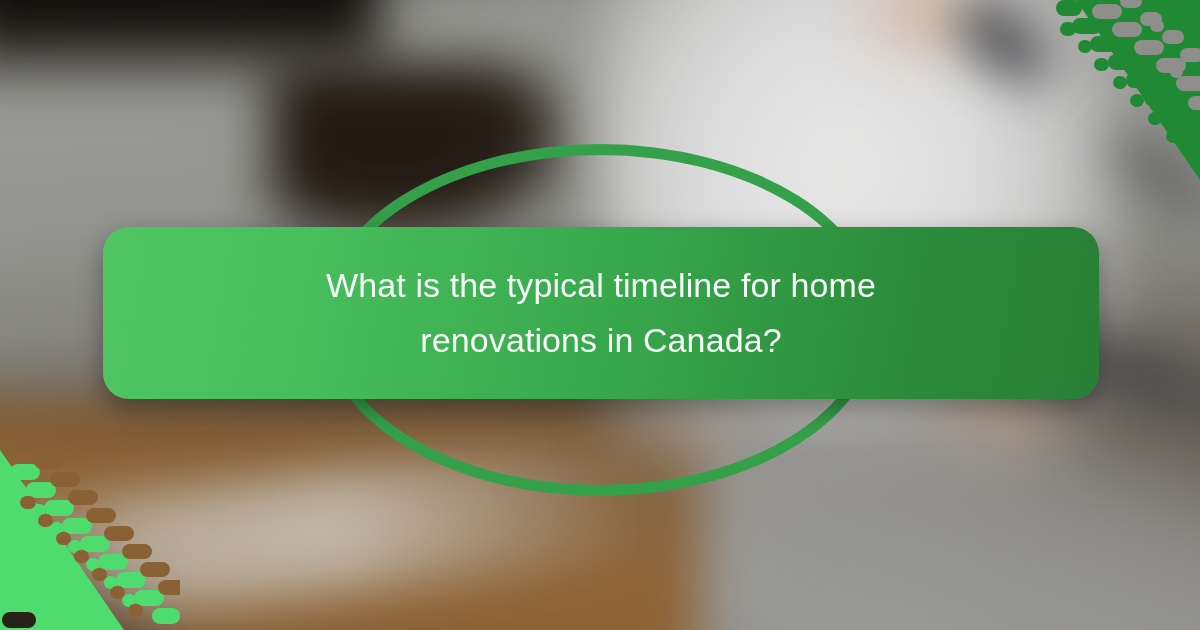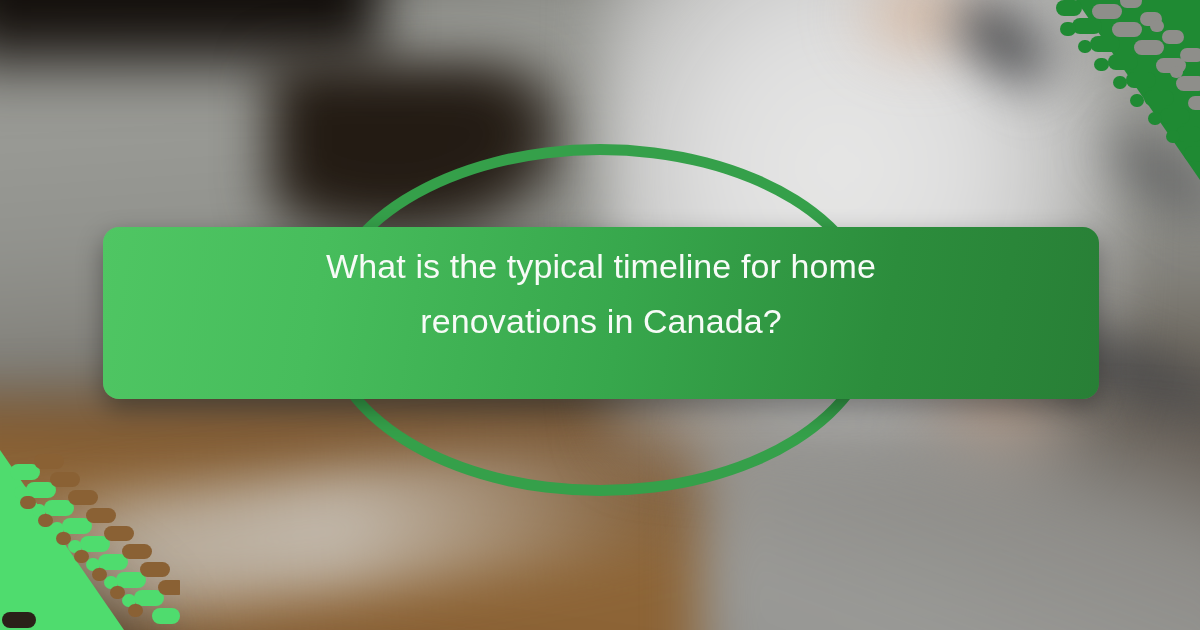--- a/index.html
+++ b/index.html
@@ -122,27 +122,28 @@
     box-sizing: border-box;
   }
 
   
   .card {
     position: absolute;
     left: 103px;
     top: 227px;
     width: 996px;
     height: 172px;
-    border-radius: 16px;
+    border-radius: 26px;
     background: linear-gradient(100deg, #4fc663 0%, #47bd5c 22%, #37a74c 52%, #2c8d3c 78%, #287f36 100%);
     box-shadow: 0 10px 26px rgba(0,0,0,0.38);
     display: flex;
+    align-items: center;
     justify-content: center;
     box-sizing: border-box;
-    padding: 12px 52px;
+    padding: 4px 52px;
   }
   .card-title {
     color: #f7fbf7;
     font-size: 34px;
     font-weight: 400;
     line-height: 1.62;
     text-align: center;
     letter-spacing: 0.1px;
     max-width: 640px;
   }

